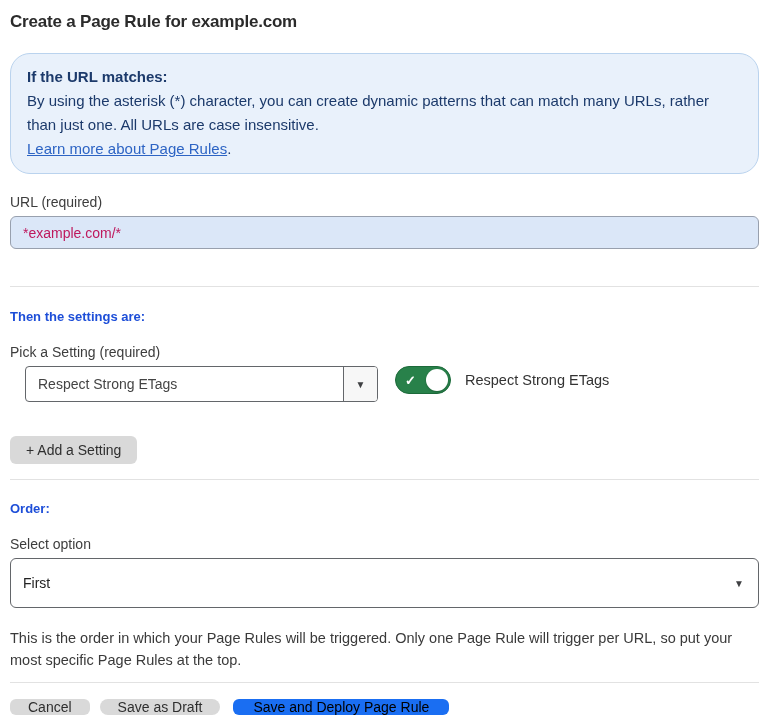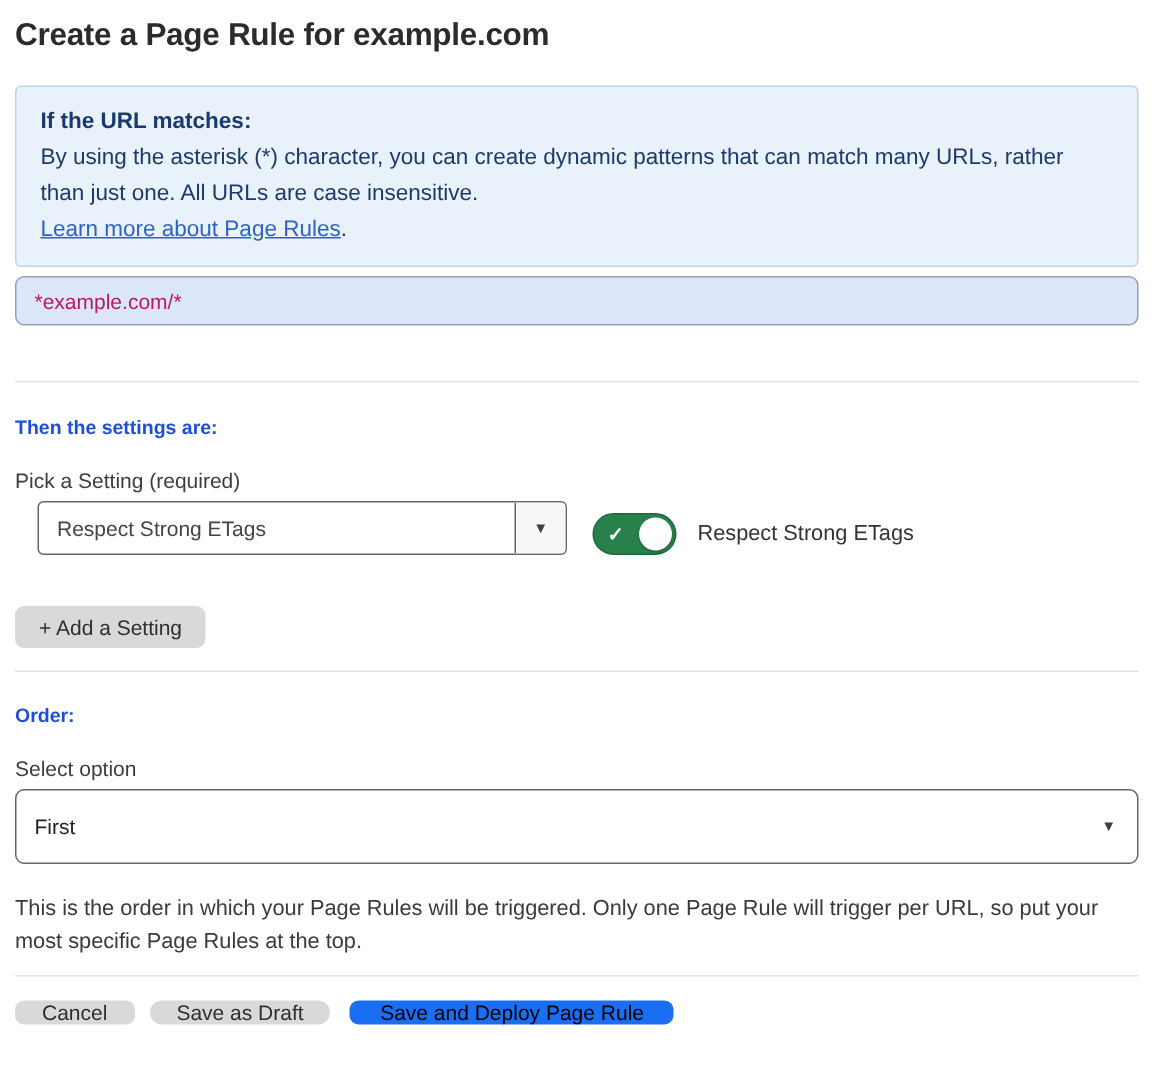--- a/index.html
+++ b/index.html
@@ -6,31 +6,31 @@
   html, body { background: #ffffff; }
   body {
     width: 769px;
     font-family: "Liberation Sans", sans-serif;
     color: #333333;
   }
   .container { width: 769px; padding: 0 10px 14px 10px; }
 
   .page-title {
     margin-top: 12px;
-    font-size: 21px;
+    font-size: 17px;
     font-weight: 700;
     color: #2b2b2b;
     letter-spacing: -0.2px;
   }
 
   .info-box {
     margin-top: 21px;
     background: #e9f1fb;
     border: 1px solid #bad3ee;
-    border-radius: 4px;
+    border-radius: 20px;
     padding: 11px 16px 12px 16px;
     color: #1c3a6b;
     font-size: 15px;
     line-height: 24px;
   }
   .info-heading { font-weight: 700; }
   .info-link {
     color: #2d64c4;
     text-decoration: underline;
     cursor: pointer;
@@ -65,21 +65,21 @@
     margin-top: 22px;
     font-size: 13px;
     font-weight: 700;
     color: #1d4ed8;
   }
   .order-heading { margin-top: 21px; }
 
   .settings-row {
     margin-top: 6px;
     display: flex;
-    align-items: flex-end;
+    align-items: flex-start;
     padding-left: 15px;
   }
   .setting-select {
     width: 353px;
     height: 36px;
     border: 1px solid #63666a;
     border-radius: 4px;
     background: #ffffff;
     display: flex;
     overflow: hidden;
@@ -203,20 +203,21 @@
 <div class="container">
 
   <h1 class="page-title">Create a Page Rule for example.com</h1>
 
   <div class="info-box">
     <div class="info-heading">If the URL matches:</div>
     <div>By using the asterisk (*) character, you can create dynamic patterns that can match many URLs, rather than just one. All URLs are case insensitive.</div>
     <div><a class="info-link">Learn more about Page Rules</a><span>.</span></div>
   </div>
 
+  <div class="field-label">URL (required)</div>
   <input class="url-input" type="text" value="*example.com/*" style="">
 
   <hr class="divider divider-1">
 
   <h2 class="section-heading">Then the settings are:</h2>
 
   <div class="field-label">Pick a Setting (required)</div>
 
   <div class="settings-row">
     <div class="setting-select">

